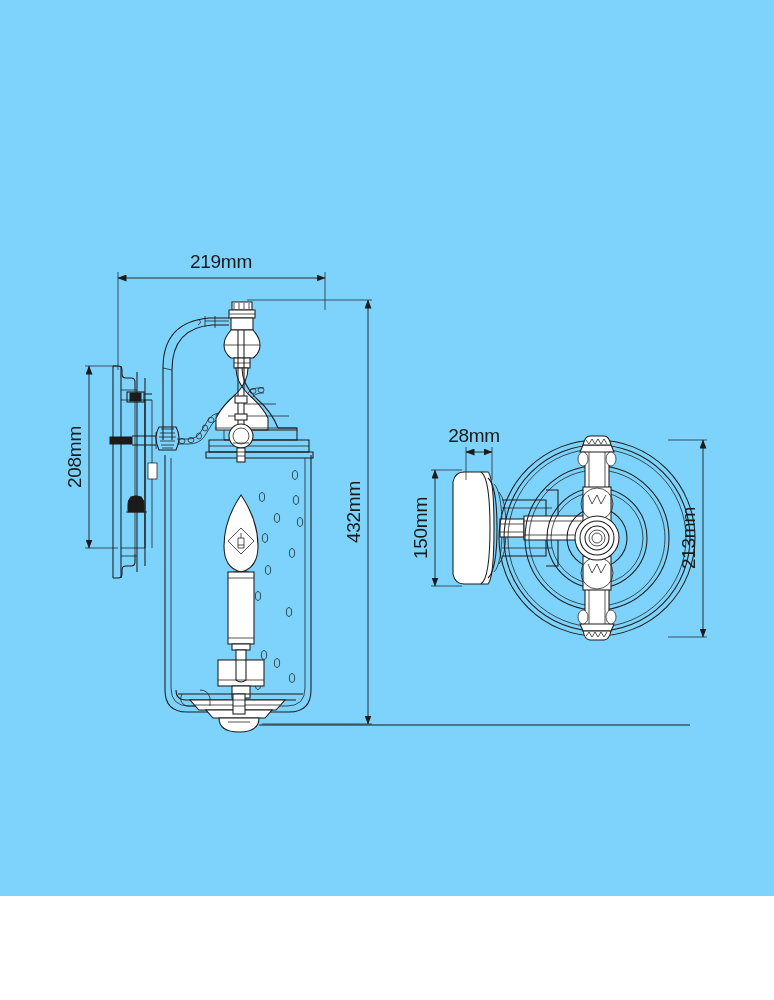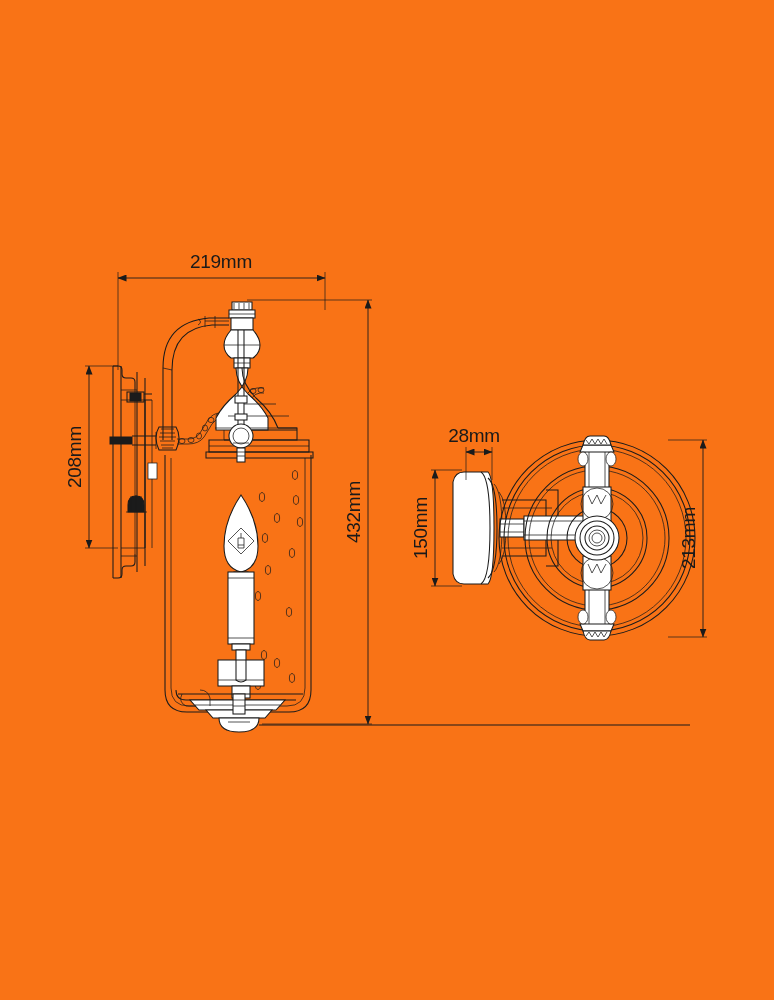--- a/index.html
+++ b/index.html
@@ -11,22 +11,22 @@
     width: 774px;
     height: 1000px;
     font-family: "Liberation Sans", sans-serif;
     position: relative;
     overflow: hidden;
   }
   #sheet {
     position: absolute;
     left: 0; top: 0;
     width: 774px;
-    height: 1000px;
-    background: #f97316;
+    height: 896px;
+    background: #7dd3fc;
   }
   svg.drawing {
     position: absolute;
     left: 0; top: 0;
     width: 774px;
     height: 1000px;
     display: block;
   }
   .dim-text {
     font-family: "Liberation Sans", sans-serif;

